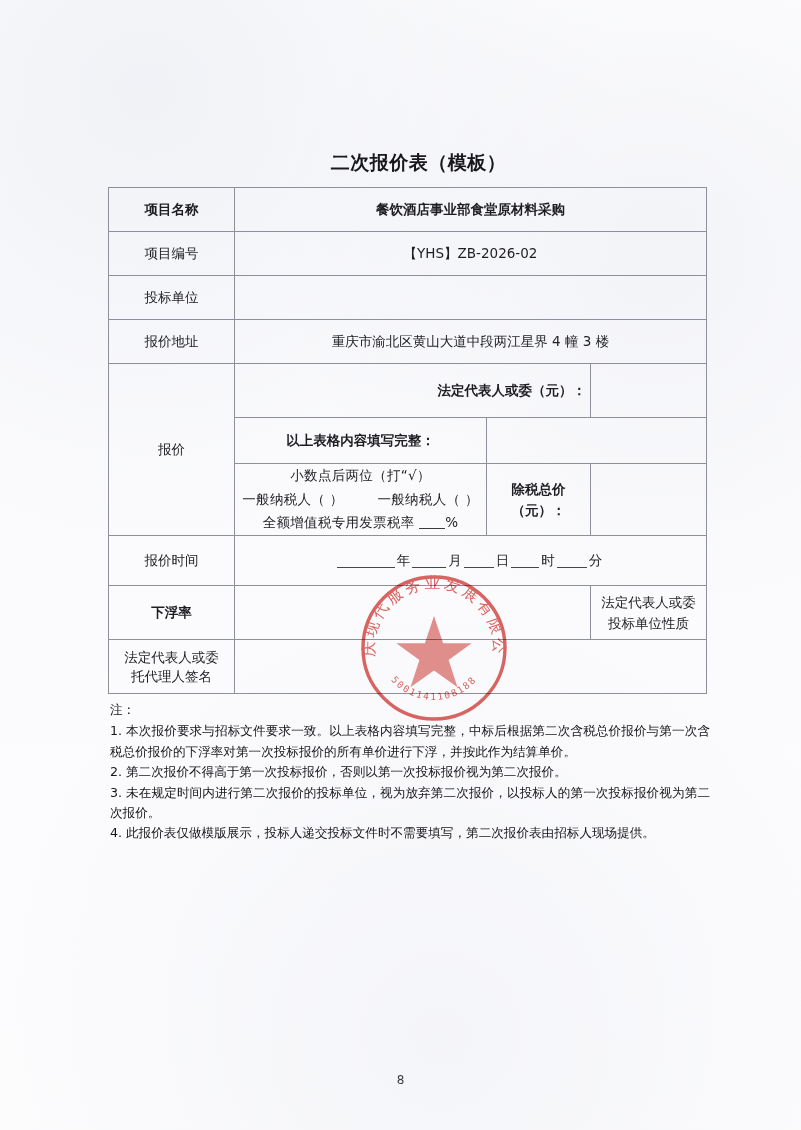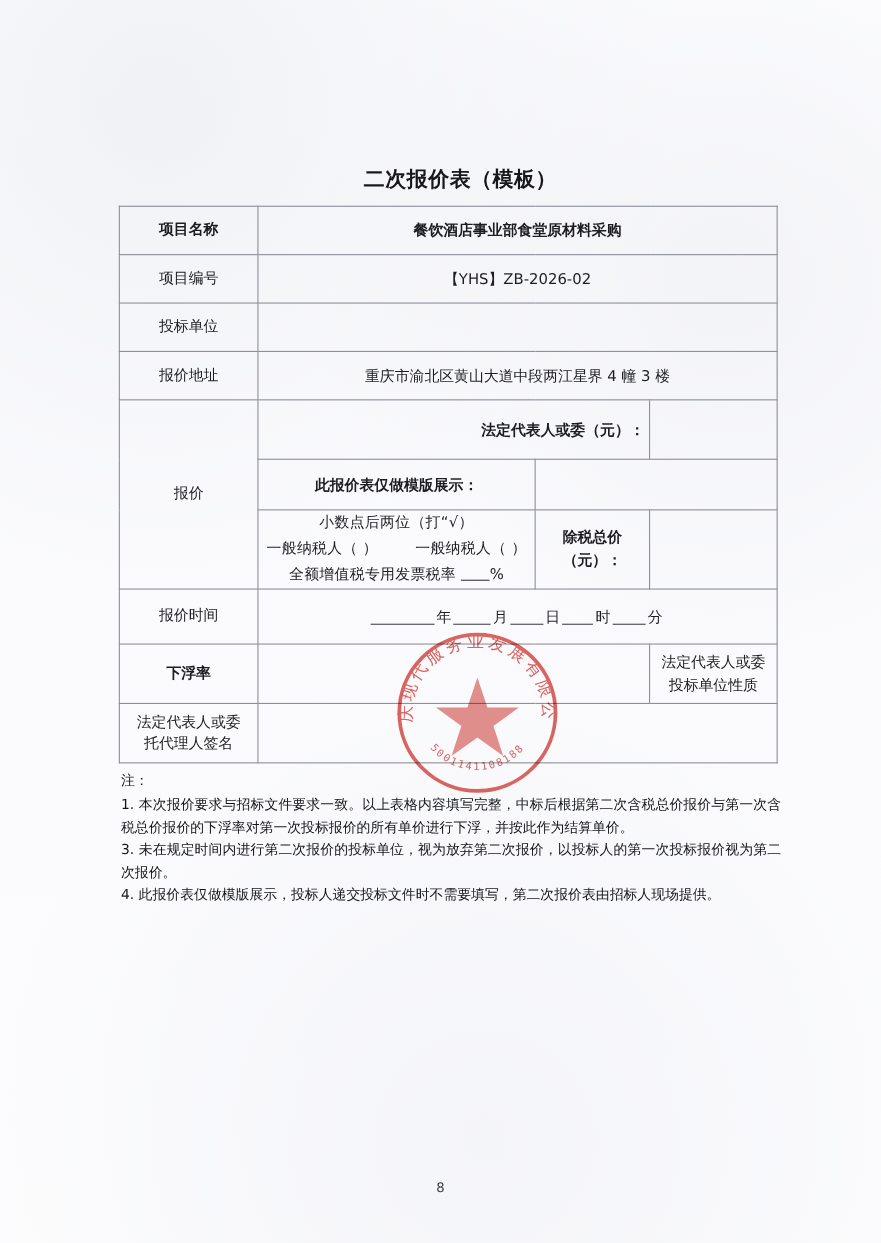--- a/index.html
+++ b/index.html
@@ -199,21 +199,21 @@
         <td class="lbl">报价地址</td>
         <td class="val-center" colspan="3">重庆市渝北区黄山大道中段两江星界 4 幢 3 楼</td>
       </tr>
 
       <tr class="r-54">
         <td class="lbl" rowspan="3">报价</td>
         <td class="cell-pad-r" colspan="2">法定代表人或委（元）：</td>
         <td></td>
       </tr>
       <tr class="r-46">
-        <td class="cell-mid">此报价表仅做模版展示：</td>
+        <td class="cell-mid">以上表格内容填写完整：</td>
         <td colspan="2"></td>
       </tr>
       <tr class="r-72">
         <td class="taxpayer">
           <span class="ln2">小数点后两位（打“√）</span>
           <span class="ln2"><span>一般纳税人（    ）</span><span class="gap"></span><span>一般纳税人（    ）</span></span>
           <span class="ln2"><span>全额增值税专用发票税率</span> <span class="blank-u"></span><span>%</span></span>
         </td>
         <td class="detax">
           <span>除税总价</span><br>
@@ -263,18 +263,19 @@
           <textPath href="#sealArcBottom" startOffset="50%" text-anchor="middle">5001141108188</textPath>
         </text>
       </g>
       <polygon points="76,44 85.1,71.2 113.7,71.2 90.6,88.1 99.5,115.3 76,98.5 52.5,115.3 61.4,88.1 38.3,71.2 66.9,71.2" fill="#d4443f" opacity="0.72"></polygon>
     </svg>
   </div>
 
   <div class="notes">
     <p class="note-head">注：</p>
     <p>1. 本次报价要求与招标文件要求一致。以上表格内容填写完整，中标后根据第二次含税总价报价与第一次含税总价报价的下浮率对第一次投标报价的所有单价进行下浮，并按此作为结算单价。</p>
+    <p>2. 第二次报价不得高于第一次投标报价，否则以第一次投标报价视为第二次报价。</p>
     <p>3. 未在规定时间内进行第二次报价的投标单位，视为放弃第二次报价，以投标人的第一次投标报价视为第二次报价。</p>
     <p>4. 此报价表仅做模版展示，投标人递交投标文件时不需要填写，第二次报价表由招标人现场提供。</p>
   </div>
 
   <div class="page-num">8</div>
 </div>
 
 </body></html>

